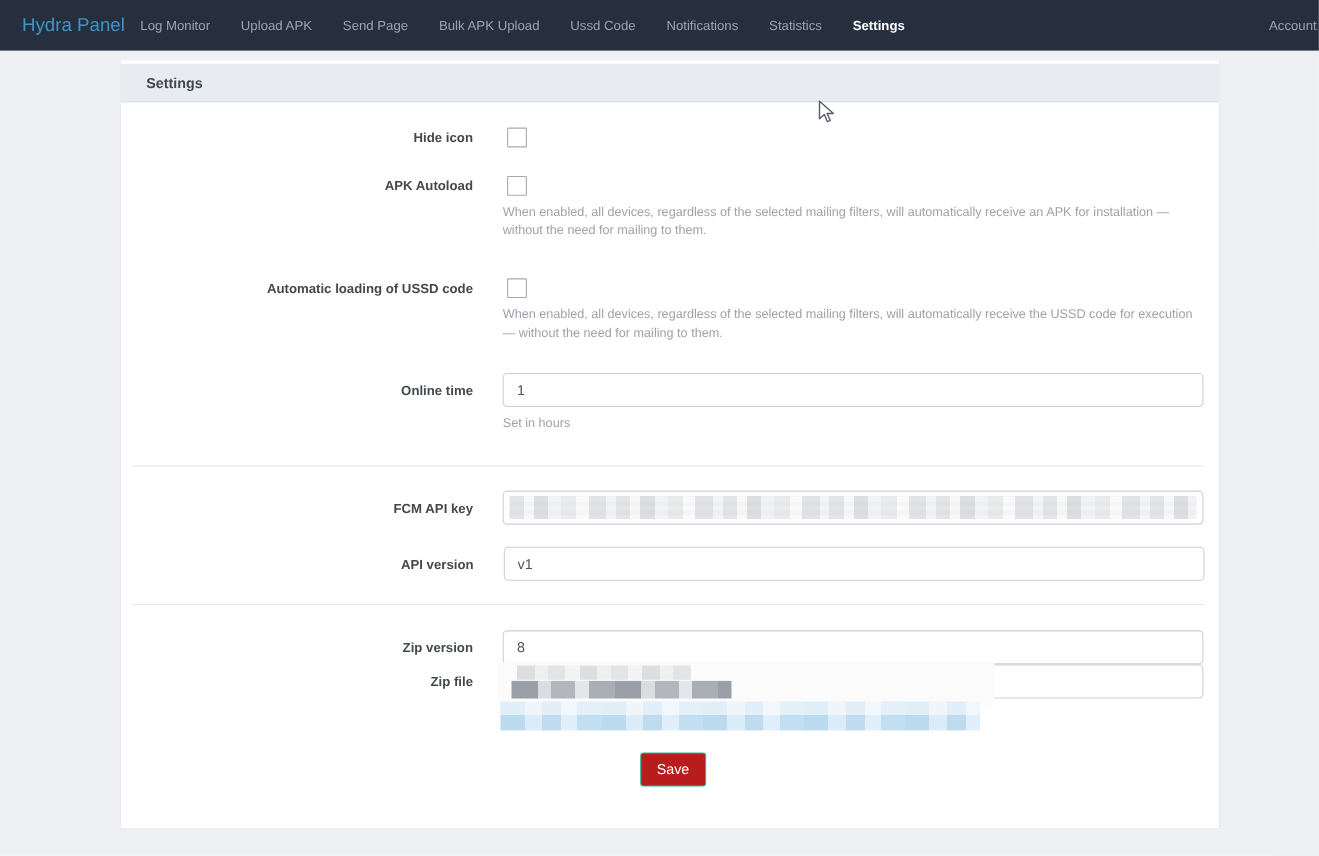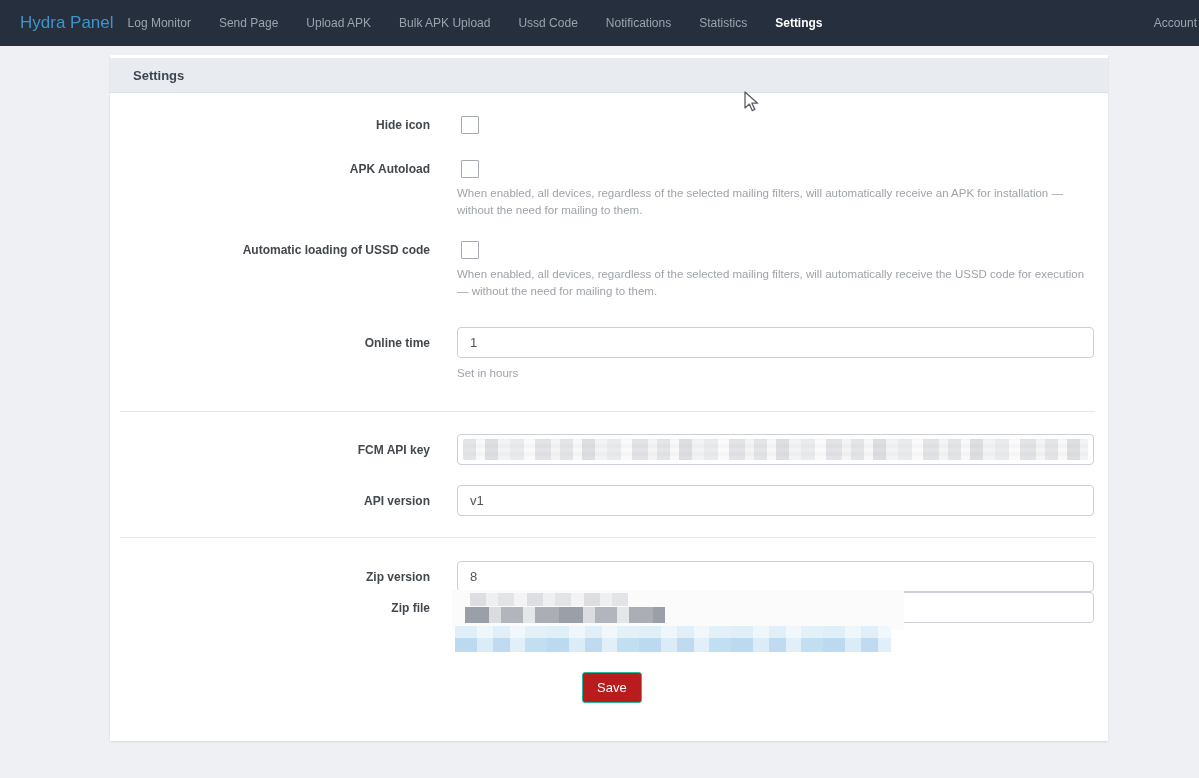--- a/index.html
+++ b/index.html
@@ -179,47 +179,47 @@
     border: 1px solid #26b99a;
     border-radius: 3px;
     padding: 7px 14px;
     font-family: Liberation Sans, sans-serif;
     font-size: 13px;
     cursor: pointer;
   }
 
   
   .row-hide-icon     { margin-bottom: 26px; }
-  .row-apk-autoload  { margin-bottom: 22px; }
+  .row-apk-autoload  { margin-bottom: 34px; }
   .row-ussd-autoload { margin-bottom: 27px; }
   .row-online-time   { margin-bottom: 0; }
   .row-fcm           { margin-bottom: 20px; }
-  .row-api-version   { margin-bottom: 0; }
+  .row-api-version   { margin-bottom: 0; justify-content: center; }
   .row-zip-version   { }
   .row-zip-file      { margin-bottom: 49px; }
 
   .mouse-cursor {
     position: absolute;
     left: 742px; top: 91px;
     width: 18px; height: 22px;
     z-index: 10;
     pointer-events: none;
   }
 </style>
 </head>
 <body>
 
 <div>
 
   <nav class="navbar">
     <a class="brand">Hydra Panel</a>
     <div class="nav-links">
       <a class="nav-link">Log Monitor</a>
+      <a class="nav-link">Upload APK</a>
       <a class="nav-link">Send Page</a>
-      <a class="nav-link">Upload APK</a>
       <a class="nav-link">Bulk APK Upload</a>
       <a class="nav-link">Ussd Code</a>
       <a class="nav-link">Notifications</a>
       <a class="nav-link">Statistics</a>
       <a class="nav-link active">Settings</a>
     </div>
     <div class="nav-spacer"></div>
     <a class="nav-link account">Account</a>
   </nav>
 

